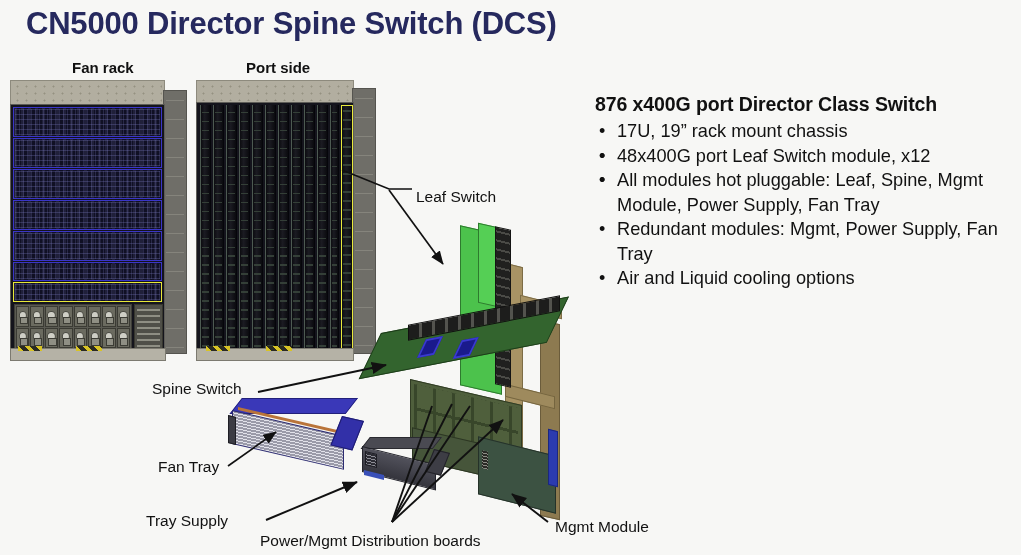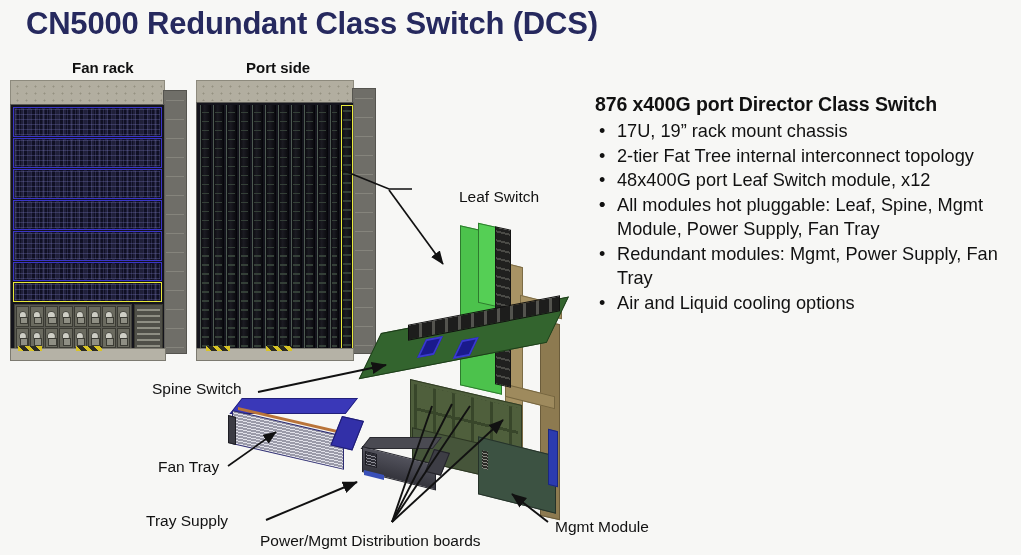--- a/index.html
+++ b/index.html
@@ -280,21 +280,21 @@
   .ps-foot {
     position:absolute; left:4px; top:33px; width:20px; height:5px;
     background:#3a50b8; transform: skewY(14deg); transform-origin:left top;
   }
 </style>
 </head>
 <body>
 
 <div id="slide" style="background: rgb(247, 247, 245);">
 
-  <div id="slide-title" style="color: rgb(38, 41, 94);">CN5000 Redundant Class Switch (DCS)</div>
+  <div id="slide-title" style="color: rgb(38, 41, 94);">CN5000 Director Spine Switch (DCS)</div>
 
   <div class="lbl bold" style="left:72px; top:59px;">Fan rack</div>
   <div class="lbl bold" style="left:246px; top:59px;">Port side</div>
 
   <div class="chassis" id="fan-chassis" style="left:10px; top:80px; width:178px; height:285px;">
     <div class="top-face" style="left:0px; top:0px; width:155px; height:26px;"></div>
     <div class="right-face" style="left:153px; top:10px; width:24px; height:264px;"></div>
     <div class="front-face" style="left:0px; top:24px; width:155px; height:248px;">
       <div class="fan-row" style="top:2px;   height:30px;"></div>
       <div class="fan-row" style="top:33px;  height:30px;"></div>
@@ -447,32 +447,32 @@
     <path d="M266,520 L357,482" fill="none" stroke="#111111" stroke-width="1.9" marker-end="url(#arrow)"></path>
 
     <path d="M392,522 L432,406" fill="none" stroke="#111111" stroke-width="1.9"></path>
     <path d="M392,522 L452,404" fill="none" stroke="#111111" stroke-width="1.9"></path>
     <path d="M392,522 L470,406" fill="none" stroke="#111111" stroke-width="1.9"></path>
     <path d="M392,522 L503,420" fill="none" stroke="#111111" stroke-width="1.9" marker-end="url(#arrow)"></path>
 
     <path d="M548,522 L512,494" fill="none" stroke="#111111" stroke-width="1.9" marker-end="url(#arrow)"></path>
   </svg>
 
-  <div class="lbl" style="left:416px; top:188px;margin-left:43px;">Leaf Switch</div>
+  <div class="lbl" style="left:416px; top:188px;">Leaf Switch</div>
   <div class="lbl" style="left:152px; top:380px;">Spine Switch</div>
   <div class="lbl" style="left:158px; top:458px;">Fan Tray</div>
   <div class="lbl" style="left:146px; top:512px;">Tray Supply</div>
   <div class="lbl" style="left:260px; top:532px;">Power/Mgmt Distribution boards</div>
   <div class="lbl" style="left:555px; top:518px;">Mgmt Module</div>
 
   <div id="spec-panel">
     <div id="spec-heading">876 x400G port Director Class Switch</div>
     <ul class="spec-list" id="spec-list">
         <li class="spec-item"><span class="spec-bullet">•</span><span>17U, 19” rack mount chassis</span></li>
-        <li class="spec-item"><span class="spec-bullet">•</span><span>2-tier Fat Tree internal interconnect topology</span></li>
+        <li class="spec-item"><span class="spec-bullet">•</span></li>
         <li class="spec-item"><span class="spec-bullet">•</span><span>48x400G port Leaf Switch module, x12</span></li>
         <li class="spec-item"><span class="spec-bullet">•</span></li>
         <li class="spec-item"><span class="spec-bullet">•</span><span>All modules hot pluggable: Leaf, Spine, Mgmt Module, Power Supply, Fan Tray</span></li>
         <li class="spec-item"><span class="spec-bullet">•</span><span>Redundant modules: Mgmt, Power Supply, Fan Tray</span></li>
         <li class="spec-item"><span class="spec-bullet">•</span><span>Air and Liquid cooling options</span></li>
       </ul>
   </div>
 
 </div>
 

